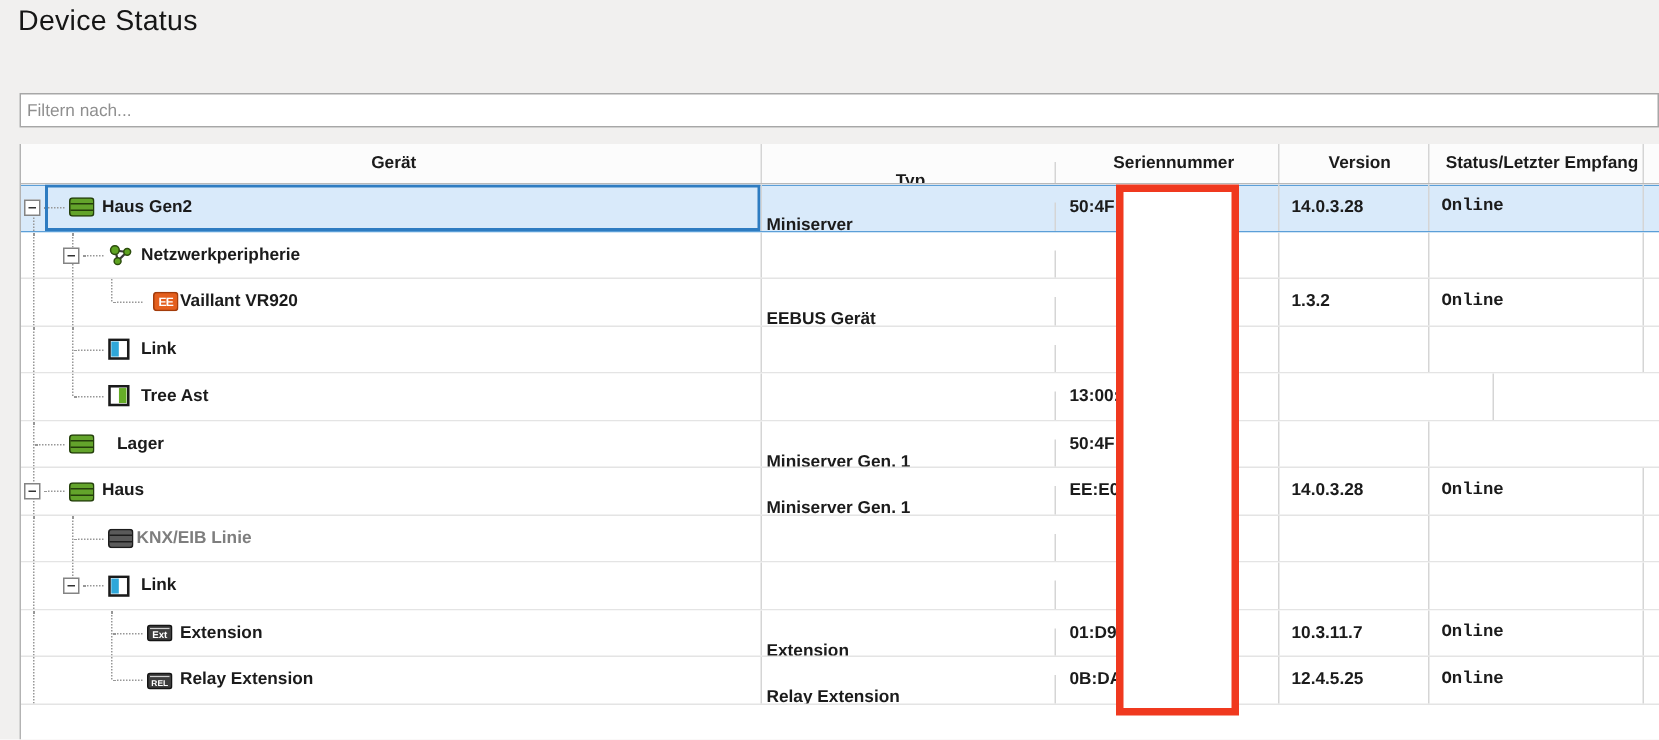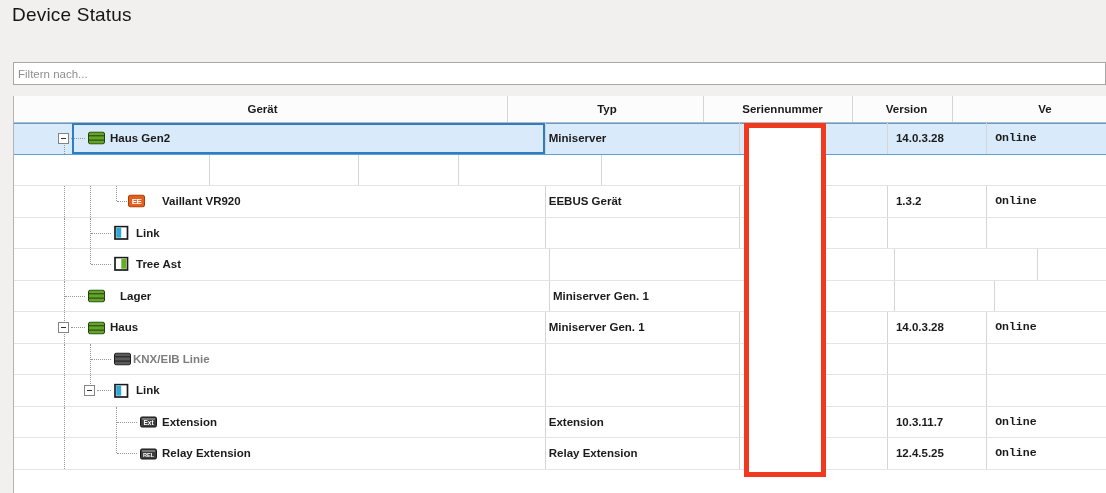--- a/index.html
+++ b/index.html
@@ -24,27 +24,27 @@
     background:#fff;border-left:1px solid #b3b3b3;box-sizing:border-box;
   }
   .tbl{position:absolute;left:0;top:0;width:1120px;}
   .hrow{display:flex;height:27px;background:#fcfcfc;border-bottom:1px solid #b9b9b9;box-sizing:border-box;}
   .hrow .c{line-height:26px;text-align:center;}
   .c{
     box-sizing:border-box;border-right:1px solid #d5d5d5;
     overflow:hidden;white-space:nowrap;
     font-size:11.5px;font-weight:600;color:#1b1b1b;
   }
-  .w0{width:494px;} .w1{width:196px;} .w2{width:149px;} .w3{width:100px;} .w4{width:143px;} .w5{flex:1;}
+  .w0{width:494px;} .w1{width:196px;margin-top:12px;} .w2{width:149px;} .w3{width:100px;} .w4{width:143px;} .w5{flex:1;}
   .p0{padding-left:4px;} .p1{padding-left:3px;} .p2{padding-left:9px;} .p3{padding-left:8px;} .p4{padding-left:8px;} .p5{padding-left:4px;}
   .trow{display:flex;height:31.55px;border-bottom:1px solid #e4e4e4;box-sizing:border-box;position:relative;background:#fff;}
   .trow .c{line-height:30px;}
   .trow.selected{background:#d9eafa;border-bottom-color:#5b9fd8;box-shadow:inset 0 1px 0 #5b9fd8;}
   .trow.selected .c{background:transparent;}
-  .tree{position:relative;padding:0;margin-left:42px;}
+  .tree{position:relative;padding:0;}
   .vline{position:absolute;width:0;border-left:1px dotted #979797;}
   .hline{position:absolute;height:0;border-top:1px dotted #979797;top:15px;}
   .expander{
     position:absolute;width:11px;height:11px;top:10px;
     background:#fff;border:1px solid #848484;box-sizing:border-box;z-index:3;
   }
   .expander::after{
     content:"";position:absolute;left:2px;right:2px;top:4px;height:1px;background:#333;
   }
   .dev-icon{position:absolute;top:50%;transform:translateY(-50%);line-height:0;z-index:2;}
@@ -68,20 +68,21 @@
 
 <input class="filter-input" type="text" placeholder="Filtern nach..." style="">
 
 <div class="panel">
   <div class="tbl">
     <div class="hrow">
       <div class="c w0 p0">Gerät</div>
       <div class="c w1 p1">Typ</div>
       <div class="c w2 p2">Seriennummer</div>
       <div class="c w3 p3">Version</div>
+      <div class="c w4 p4">Status/Letzter Empfang</div>
       <div class="c w5 p5">Ve</div>
     </div>
     <div id="rows">
         <div class="trow selected">
           <div class="c w0 tree">
             <div class="vline" style="left: 8px; top: 16px; bottom: 0px;"></div>
             <div class="hline" style="left: 15px; width: 14px;"></div>
             <div class="expander" style="left: 2px;"></div>
             <span class="dev-icon" style="left: 32px;"><svg width="17" height="13">
                 <rect x="0.5" y="0.5" width="16" height="12" rx="2" fill="#63a42b" stroke="#243f0b"></rect>
@@ -91,33 +92,46 @@
             <span class="dev-label" style="left: 54px;">Haus Gen2</span>
             <div class="focus-ring"></div>
           </div>
           <div class="c w1 p1">Miniserver</div>
           <div class="c w2 p2">50:4F:9</div>
           <div class="c w3 p3">14.0.3.28</div>
           <div class="c w4 p4 status-online">Online</div>
           <div class="c w5 p5"></div>
         </div>
         <div class="trow">
+          <div class="c w0 tree">
+            <div class="vline" style="left: 8px; top: 0px; bottom: 0px;"></div>
+            <div class="vline" style="left: 34px; top: 0px; bottom: 0px;"></div>
+            <div class="hline" style="left: 41px; width: 14px;"></div>
+            <div class="expander" style="left: 28px;"></div>
+            <span class="dev-icon" style="left: 58px;"><svg width="17" height="15">
+                <path d="M5 4.5 L12.5 5.5 L6.5 11.5 Z" fill="none" stroke="#3a3a3a" stroke-width="1.5"></path>
+                <circle cx="4.6" cy="4.2" r="2.9" fill="#5ea321" stroke="#2c4c0d"></circle>
+                <circle cx="12.8" cy="5.4" r="2.3" fill="#5ea321" stroke="#2c4c0d"></circle>
+                <circle cx="6.4" cy="11.6" r="2.3" fill="#5ea321" stroke="#2c4c0d"></circle>
+              </svg></span>
+            <span class="dev-label" style="left: 80px;">Netzwerkperipherie</span>
+          </div>
           <div class="c w1 p1"></div>
           <div class="c w2 p2"></div>
           <div class="c w3 p3"></div>
           <div class="c w4 p4"></div>
           <div class="c w5 p5"></div>
         </div>
         <div class="trow">
           <div class="c w0 tree">
             <div class="vline" style="left: 8px; top: 0px; bottom: 0px;"></div>
             <div class="vline" style="left: 34px; top: 0px; bottom: 0px;"></div>
             <div class="vline" style="left: 60px; top: 0px; bottom: 15.55px;"></div>
             <div class="hline" style="left: 61px; width: 20px;"></div>
-            <span class="dev-icon" style="left: 72px;"><svg width="17" height="13">
+            <span class="dev-icon" style="left: 88px;"><svg width="17" height="13">
                 <rect x="0.5" y="0.5" width="16" height="12" rx="2" fill="#e45f1e" stroke="#a33c0b"></rect>
                 <text x="8.5" y="9.5" font-size="8" font-weight="bold" fill="#fff" text-anchor="middle" letter-spacing="-0.5" font-family="Liberation Sans,sans-serif">EE</text>
               </svg></span>
             <span class="dev-label" style="left: 106px;">Vaillant VR920</span>
           </div>
           <div class="c w1 p1">EEBUS Gerät</div>
           <div class="c w2 p2"></div>
           <div class="c w3 p3">1.3.2</div>
           <div class="c w4 p4 status-online">Online</div>
           <div class="c w5 p5"></div>

